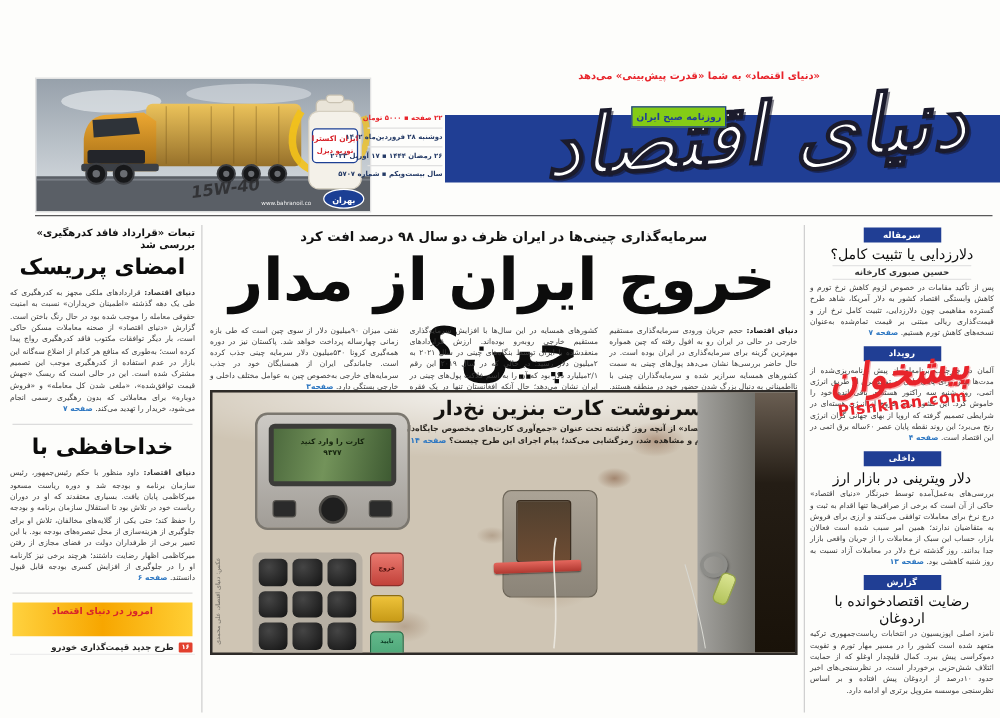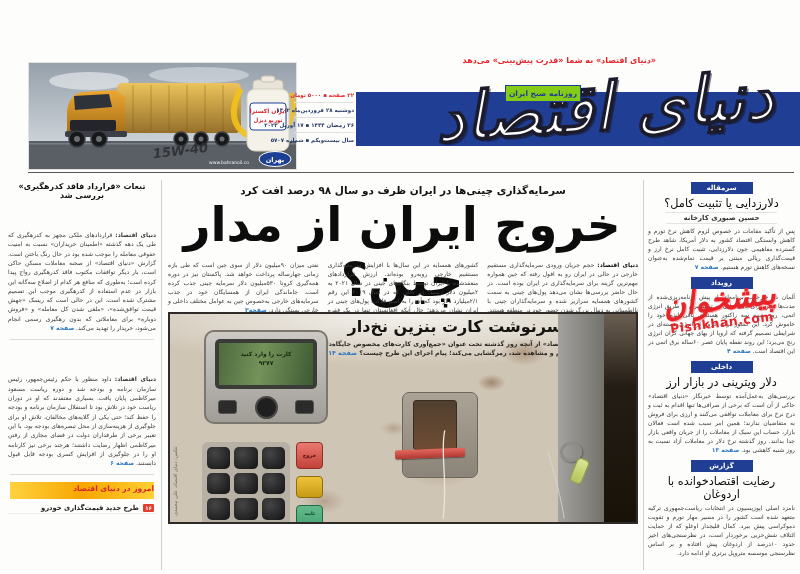--- a/index.html
+++ b/index.html
@@ -54,25 +54,25 @@
   .reader{position:absolute;left:232px;top:78px;width:74px;height:84px;background:linear-gradient(#aba396,#8b8478);border-radius:7px;border:1px solid #6d6659;}
   .reader-slot{position:absolute;left:10px;top:7px;width:42px;height:48px;background:linear-gradient(#50402f,#6e4c33);border-radius:3px;border:1px solid #3a2d20;}
   .card{position:absolute;left:-8px;top:56px;width:70px;height:9px;background:linear-gradient(#e5685e,#b03830);transform:rotate(-2deg);border-radius:2px;box-shadow:0 1px 1px rgba(0,0,0,.4);}
   .pillar{position:absolute;left:388px;top:0;width:46px;height:100%;background:linear-gradient(90deg,#a3a29e,#73726c);}
   .doorway{position:absolute;left:434px;top:0;width:34px;height:100%;background:linear-gradient(#6a5e52,#241d15 35%,#191209);}
   .ring{position:absolute;left:390px;top:128px;width:16px;height:14px;border:3px solid #8d8d89;border-radius:50%;background:transparent;box-shadow:1px 1px 2px rgba(0,0,0,.35);}
   .tag{position:absolute;left:403px;top:144px;width:11px;height:24px;background:linear-gradient(#dbe592,#b3c35c);border:1px solid #94a347;border-radius:5px;transform:rotate(22deg);}
   .thread{position:absolute;left:0;top:0;width:100%;height:100%;pointer-events:none;}
   
   #leftcol{position:absolute;left:8px;top:182px;width:148px;}
-  .la-kicker{font-size:8px;font-weight:bold;text-align:center;color:#111;margin-bottom:3px;}
+  .la-kicker{font-size:8px;font-weight:bold;color:#111;margin-bottom:3px;}
   .la-title{font-size:17.5px;font-weight:900;text-align:center;line-height:1.32;color:#0b0b0b;letter-spacing:-.5px;}
   .la-body{font-size:6px;line-height:1.55;text-align:justify;color:#3a3a3a;margin-top:4px;}
   .l-div{border-top:1px solid #dcdcdc;margin:7px 2px;}
-  .today-bar{height:17px;background:linear-gradient(90deg,#ffd23f,#f7a600 50%,#ffcf35);color:#d8232a;font-weight:900;font-size:7.5px;line-height:13px;margin:2px 2px 3px;}
+  .today-bar{height:27px;background:linear-gradient(90deg,#ffd23f,#f7a600 50%,#ffcf35);color:#d8232a;font-weight:900;font-size:7.5px;text-align:center;line-height:13px;margin:2px 2px 3px;}
   .t-item{display:flex;align-items:center;gap:4px;padding:1.2px 2px;border-bottom:1px solid #ededed;}
   .t-num{width:11px;height:8.5px;background:#e2402e;color:#fff;font-size:5.5px;font-weight:bold;text-align:center;line-height:8.5px;border-radius:1px;flex:none;}
   .t-text{font-size:6.8px;font-weight:bold;color:#222;white-space:nowrap;}
   
   #sidebar{position:absolute;left:648px;top:182px;width:147px;}
   .sb-article{margin-bottom:5px;}
   .sec-label{width:62px;height:12px;margin:0 auto 3px;background:#203e94;color:#fff;font-size:7px;font-weight:bold;text-align:center;line-height:12px;}
   .sb-title{font-size:11.3px;font-weight:400;text-align:center;color:#0d0d0d;letter-spacing:-.3px;}
   .sb-byline{font-size:7px;text-align:center;color:#333;font-weight:bold;margin:2px 18px;border-top:1px solid #e4e4e4;border-bottom:1px solid #e4e4e4;padding:1px 0;}
   .sb-body{font-size:6px;line-height:1.5;text-align:justify;color:#3a3a3a;margin-top:2px;}
@@ -223,28 +223,28 @@
     <path d="M286,142 C280,170 290,200 284,250" stroke="#e9e5dc" stroke-width="1.6" fill="none"></path>
     <path d="M412,168 C420,195 428,225 432,250" stroke="#d8d8d2" stroke-width="1" fill="none"></path>
   </svg>
   <div class="credit">عکس: دنیای اقتصاد، علی محمدی</div>
 </div>
 
 <div id="leftcol">
   <div>
     <div class="la-kicker">تبعات «قرارداد فاقد کدرهگیری» بررسی شد</div>
     <div class="la-title">
-      <br>
+      <span>امضای پرریسک</span><br>
     </div>
     <p class="la-body"><b>دنیای اقتصاد:</b> <span>قراردادهای ملکی مجهز به کدرهگیری که طی یک دهه گذشته «اطمینان خریداران» نسبت به امنیت حقوقی معامله را موجب شده بود در حال رنگ باختن است. گزارش «دنیای اقتصاد» از صحنه معاملات مسکن حاکی است، بار دیگر توافقات مکتوب فاقد کدرهگیری رواج پیدا کرده است؛ به‌طوری که منافع هر کدام از اضلاع سه‌گانه این بازار در عدم استفاده از کدرهگیری موجب این تصمیم مشترک شده است. این در حالی است که ریسک «جهش قیمت توافق‌شده»، «ملغی شدن کل معامله» و «فروش دوباره» برای معاملاتی که بدون رهگیری رسمی انجام می‌شود، خریدار را تهدید می‌کند.</span> <span class="pageref">صفحه ۷</span></p>
   </div>
   <div class="l-div"></div>
   <div>
     <div class="la-title">
-      <br>
+      <span>خداحافظی با</span><br>
     </div>
     <p class="la-body"><b>دنیای اقتصاد:</b> <span>داود منظور با حکم رئیس‌جمهور، رئیس سازمان برنامه و بودجه شد و دوره ریاست مسعود میرکاظمی پایان یافت. بسیاری معتقدند که او در دوران ریاست خود در تلاش بود تا استقلال سازمان برنامه و بودجه را حفظ کند؛ حتی یکی از گلایه‌های مخالفان، تلاش او برای جلوگیری از هزینه‌سازی از محل تبصره‌های بودجه بود. با این تعبیر برخی از طرفداران دولت در فضای مجازی از رفتن میرکاظمی اظهار رضایت داشتند؛ هرچند برخی نیز کارنامه او را در جلوگیری از افزایش کسری بودجه قابل قبول دانستند.</span> <span class="pageref">صفحه ۶</span></p>
   </div>
   <div class="l-div"></div>
   <div class="today-bar">امروز در دنیای اقتصاد</div>
   <div>
     <div class="t-item">
         <span class="t-num">۱۶</span>
         <span class="t-text">طرح جدید قیمت‌گذاری خودرو</span>
       </div>

